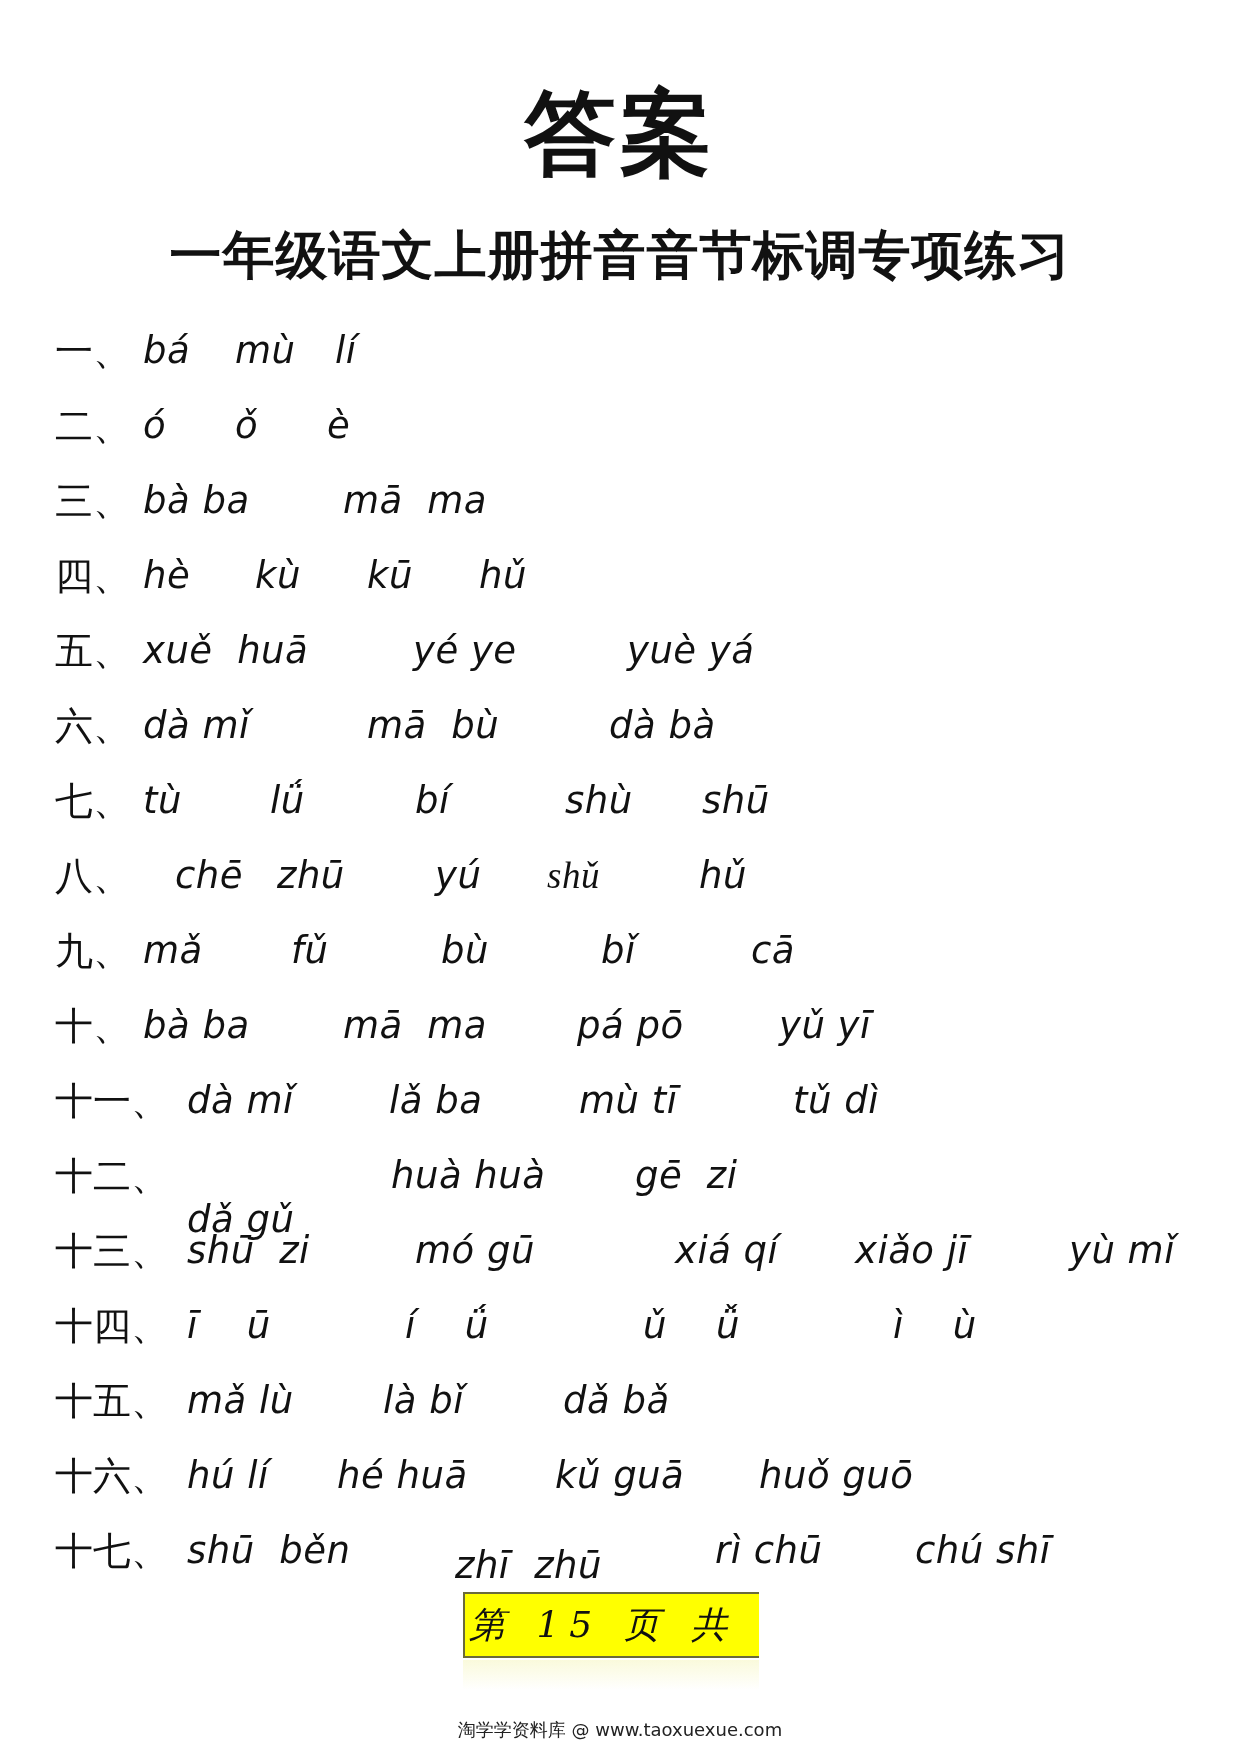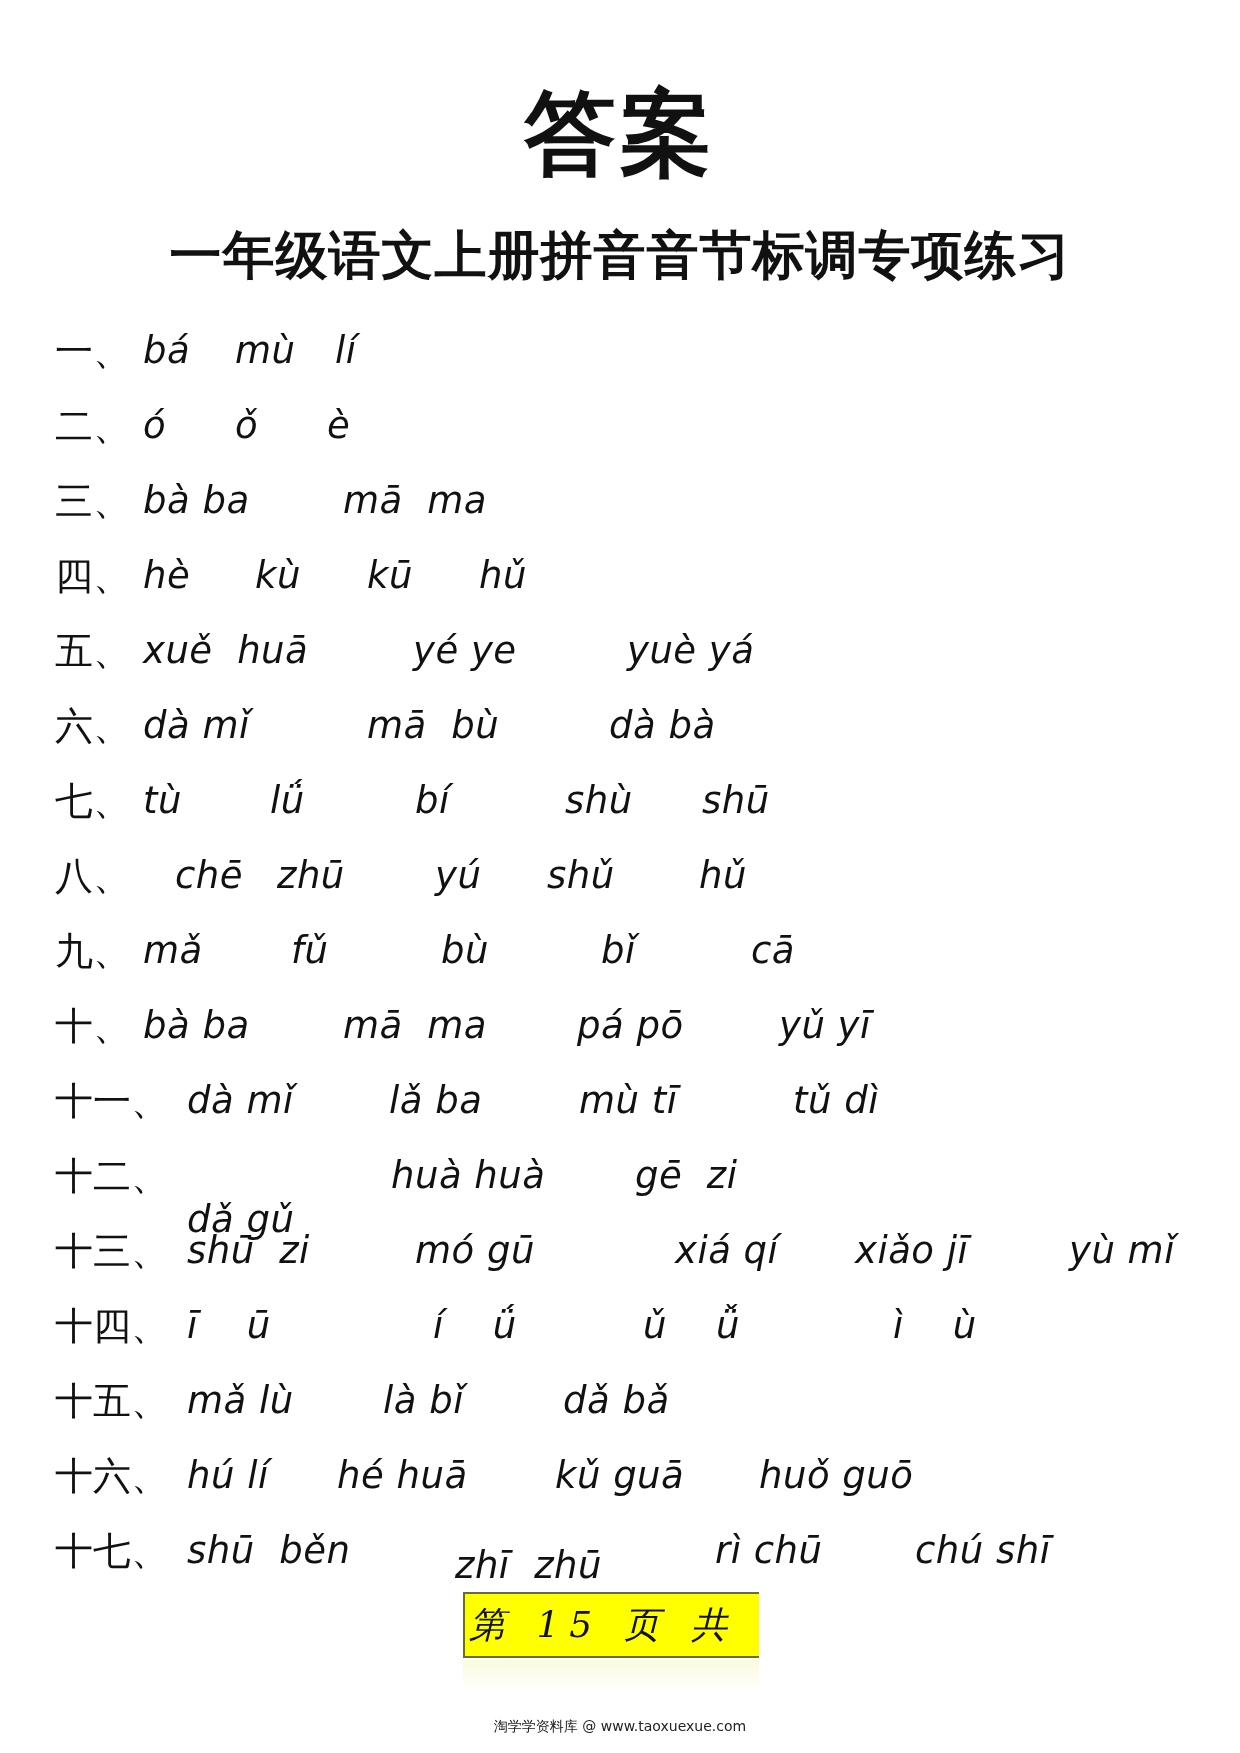--- a/index.html
+++ b/index.html
@@ -17,21 +17,21 @@
   .row .item { position:absolute; top:6px; font-size:37px; line-height:50px; font-style:italic;
                font-family:"DejaVu Sans", sans-serif; white-space:pre; letter-spacing:0.5px; }
   .footer-box { position:absolute; left:463px; top:1592px; width:296px; height:66px;
                 background:#ffff00; border:2px solid #6b6b3a; border-right:none;
                 box-sizing:border-box; overflow:hidden; white-space:nowrap; }
   .footer-box span { display:inline-block; font-size:36px; line-height:62px; padding-left:4px;
                      font-style:italic; letter-spacing:10px; font-family:"DejaVu Serif", serif; }
   .reflection { position:absolute; left:463px; top:1660px; width:296px; height:30px;
                 background:linear-gradient(#f7f7c4, #ffffff); opacity:0.6; }
   .watermark { position:absolute; left:0; width:1240px; top:1718px; text-align:center;
-               font-size:14px; color:#222; font-family:"DejaVu Sans", sans-serif; }
+               font-size:18px; color:#222; font-family:"DejaVu Sans", sans-serif; }
 </style>
 </head>
 <body>
 
 <div>
   <div class="title">答案</div>
   <div class="subtitle">一年级语文上册拼音音节标调专项练习</div>
 
   <div id="rows">
       <div class="row" style="top: 320px;">
@@ -76,21 +76,21 @@
         <span class="item" style="left: 215px;">lǘ</span>
         <span class="item" style="left: 360px;">bí</span>
         <span class="item" style="left: 510px;">shù</span>
         <span class="item" style="left: 647px;">shū</span>
       </div>
       <div class="row" style="top: 845px;">
         <span class="label">八、</span>
         <span class="item" style="left: 88px; margin-left: 32px;">chē</span>
         <span class="item" style="left: 222px;">zhū</span>
         <span class="item" style="left: 380px;">yú</span>
-        <span class="item" style="left: 492px;">shǔ</span>
+        <span class="item" style="left: 492px; font-family: Liberation Serif, serif;">shǔ</span>
         <span class="item" style="left: 644px;">hǔ</span>
       </div>
       <div class="row" style="top: 920px;">
         <span class="label">九、</span>
         <span class="item" style="left: 88px;">mǎ</span>
         <span class="item" style="left: 236px;">fǔ</span>
         <span class="item" style="left: 386px;">bù</span>
         <span class="item" style="left: 546px;">bǐ</span>
         <span class="item" style="left: 696px;">cā</span>
       </div>
@@ -118,21 +118,21 @@
         <span class="label">十三、</span>
         <span class="item" style="left: 132px;">shū  zi</span>
         <span class="item" style="left: 360px;">mó gū</span>
         <span class="item" style="left: 620px;">xiá qí</span>
         <span class="item" style="left: 800px;">xiǎo jī</span>
         <span class="item" style="left: 1014px;">yù mǐ</span>
       </div>
       <div class="row" style="top: 1295px;">
         <span class="label">十四、</span>
         <span class="item" style="left: 132px;">ī    ū</span>
-        <span class="item" style="left: 350px; margin-left: 28px;">í    ǘ</span>
+        <span class="item" style="left: 350px;">í    ǘ</span>
         <span class="item" style="left: 588px;">ǔ    ǚ</span>
         <span class="item" style="left: 838px;">ì    ù</span>
       </div>
       <div class="row" style="top: 1370px;">
         <span class="label">十五、</span>
         <span class="item" style="left: 132px;">mǎ lù</span>
         <span class="item" style="left: 328px;">là bǐ</span>
         <span class="item" style="left: 508px;">dǎ bǎ</span>
       </div>
       <div class="row" style="top: 1445px;">

